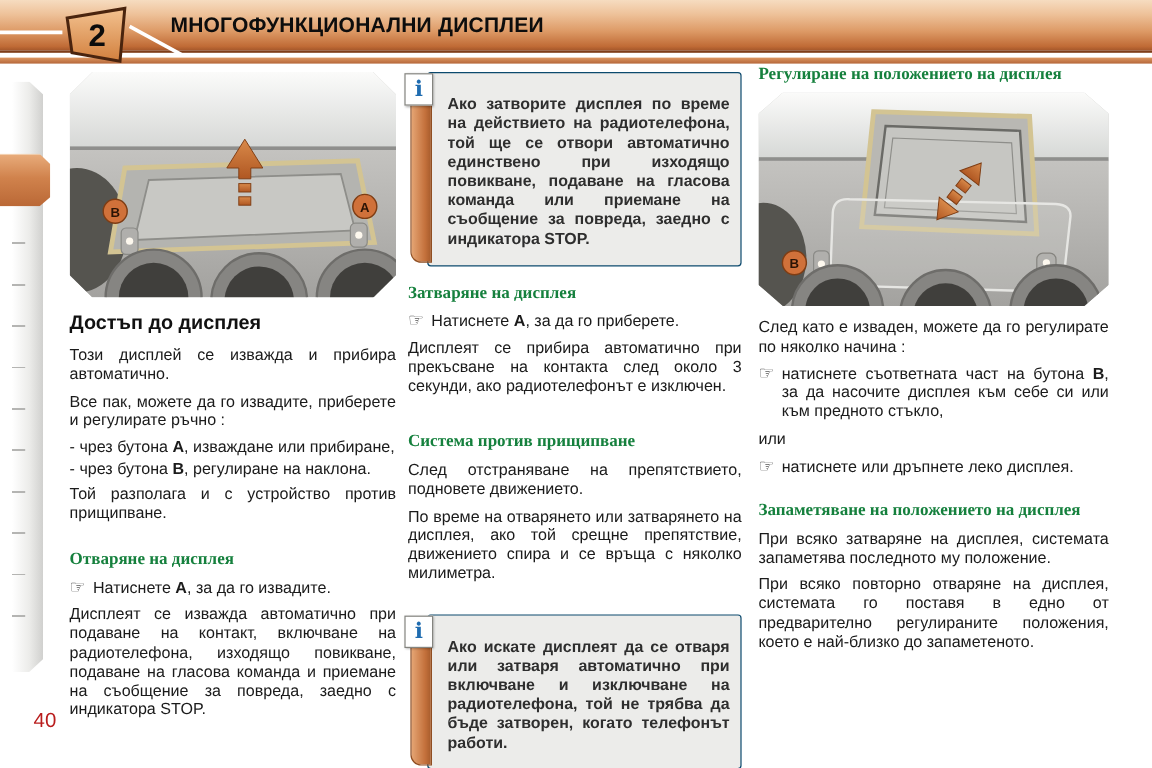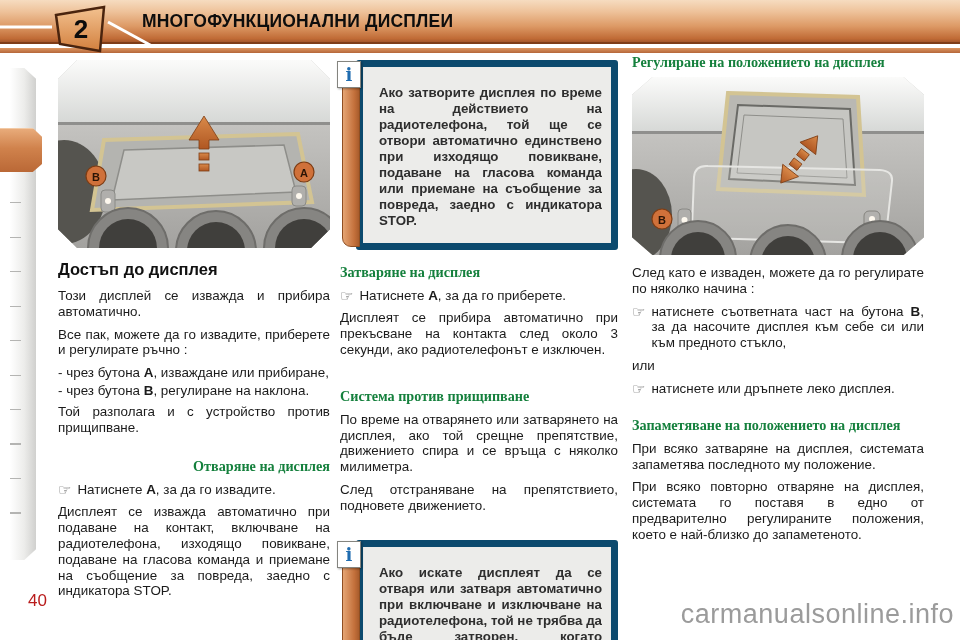--- a/index.html
+++ b/index.html
@@ -63,21 +63,21 @@
   .bullet { font-size:13.4px; line-height:1.18; text-align:justify; padding-left:11px; text-indent:-11px; margin:0 0 2px; }
 
   .step { display:flex; gap:6px; margin:0 0 7px; }
   .pointer-icon { flex:0 0 auto; color:#5a5a5a; font-size:15px; line-height:1.05; }
   .step-text { flex:1; font-size:13.4px; line-height:1.18; text-align:justify; }
 
   
   .infobox-wrap { position:relative; margin:4px 0 14px 16px; }
   .infobox {
     background:#ececE9; background:#ececea;
-    border:7px solid #0c4a6e; border-radius:3px;
+    border:1px solid #0c4a6e; border-radius:3px;
     padding:18px 9px 14px 16px; min-height:120px;
   }
   .infobox p { font-size:13.3px; font-weight:bold; color:#2e2e2e; line-height:1.2; text-align:justify; }
   .info-spine {
     position:absolute; left:-14px; top:3px; bottom:3px; width:18px;
     background:linear-gradient(to right,#e5a574,#c4713c 70%,#a85c2c);
     border:1px solid #8f4e22; border-radius:9px 0 0 9px;
   }
   .info-badge {
     position:absolute; left:-19px; top:1px; width:24px; height:27px;
@@ -174,21 +174,21 @@
       </svg>
     </div>
 
     <h2 class="sec">Достъп до дисплея</h2>
     <p class="body">Този дисплей се изважда и прибира автоматично.</p>
     <p class="body">Все пак, можете да го извадите, приберете и регулирате ръчно :</p>
     <div class="bullet"><span>-</span> <span>чрез бутона </span><span class="key">A</span><span>, изваждане или прибиране,</span></div>
     <div class="bullet" style="margin-bottom:5px;"><span>-</span> <span>чрез бутона </span><span class="key">B</span><span>, регулиране на наклона.</span></div>
     <p class="body">Той разполага и с устройство против прищипване.</p>
 
-    <h3 class="sec" style="margin-top:22px;text-align:right;">Отваряне на дисплея</h3>
+    <h3 class="sec" style="margin-top:22px;">Отваряне на дисплея</h3>
     <div class="step">
       <span class="pointer-icon">☞</span>
       <span class="step-text"><span>Натиснете </span><span class="key">A</span><span>, за да го извадите.</span></span>
     </div>
     <p class="body">Дисплеят се изважда автоматично при подаване на контакт, включване на радиотелефона, изходящо повикване, подаване на гласова команда и приемане на съобщение за повреда, заедно с индикатора STOP.</p>
   </div>
 
   <div class="col col2">
 
     <div class="infobox-wrap">
@@ -202,22 +202,22 @@
     </div>
 
     <h3 class="sec">Затваряне на дисплея</h3>
     <div class="step">
       <span class="pointer-icon">☞</span>
       <span class="step-text"><span>Натиснете </span><span class="key">A</span><span>, за да го приберете.</span></span>
     </div>
     <p class="body">Дисплеят се прибира автоматично при прекъсване на контакта след около 3 секунди, ако радиотелефонът е изключен.</p>
 
     <h3 class="sec" style="margin-top:30px;">Система против прищипване</h3>
+    <p class="body">След отстраняване на препятствието, подновете движението.</p>
     <p class="body">По време на отварянето или затварянето на дисплея, ако той срещне препятствие, движението спира и се връща с няколко милиметра.</p>
-    <p class="body">След отстраняване на препятствието, подновете движението.</p>
 
     <div class="infobox-wrap" style="margin-top:26px;">
       <div class="info-spine"></div>
       <div class="info-badge">
           <span>i</span>
         </div>
       <div class="infobox" style="min-height:118px;">
         <p>Ако искате дисплеят да се отваря или затваря автоматично при включване и изключване на радиотелефона, той не трябва да бъде затворен, когато телефонът работи.</p>
       </div>
     </div>
@@ -289,15 +289,14 @@
       <span class="pointer-icon">☞</span>
       <span class="step-text">натиснете или дръпнете леко дисплея.</span>
     </div>
 
     <h3 class="sec" style="margin-top:20px;">Запаметяване на положението на дисплея</h3>
     <p class="body">При всяко затваряне на дисплея, системата запаметява последното му положение.</p>
     <p class="body">При всяко повторно отваряне на дисплея, системата го поставя в едно от предварително регулираните положения, което е най-близко до запаметеното.</p>
   </div>
 
   <div class="page-number">40</div>
-  <div class="watermark">carmanualsonline.info</div>
 
 </div>
 
 </body></html>

